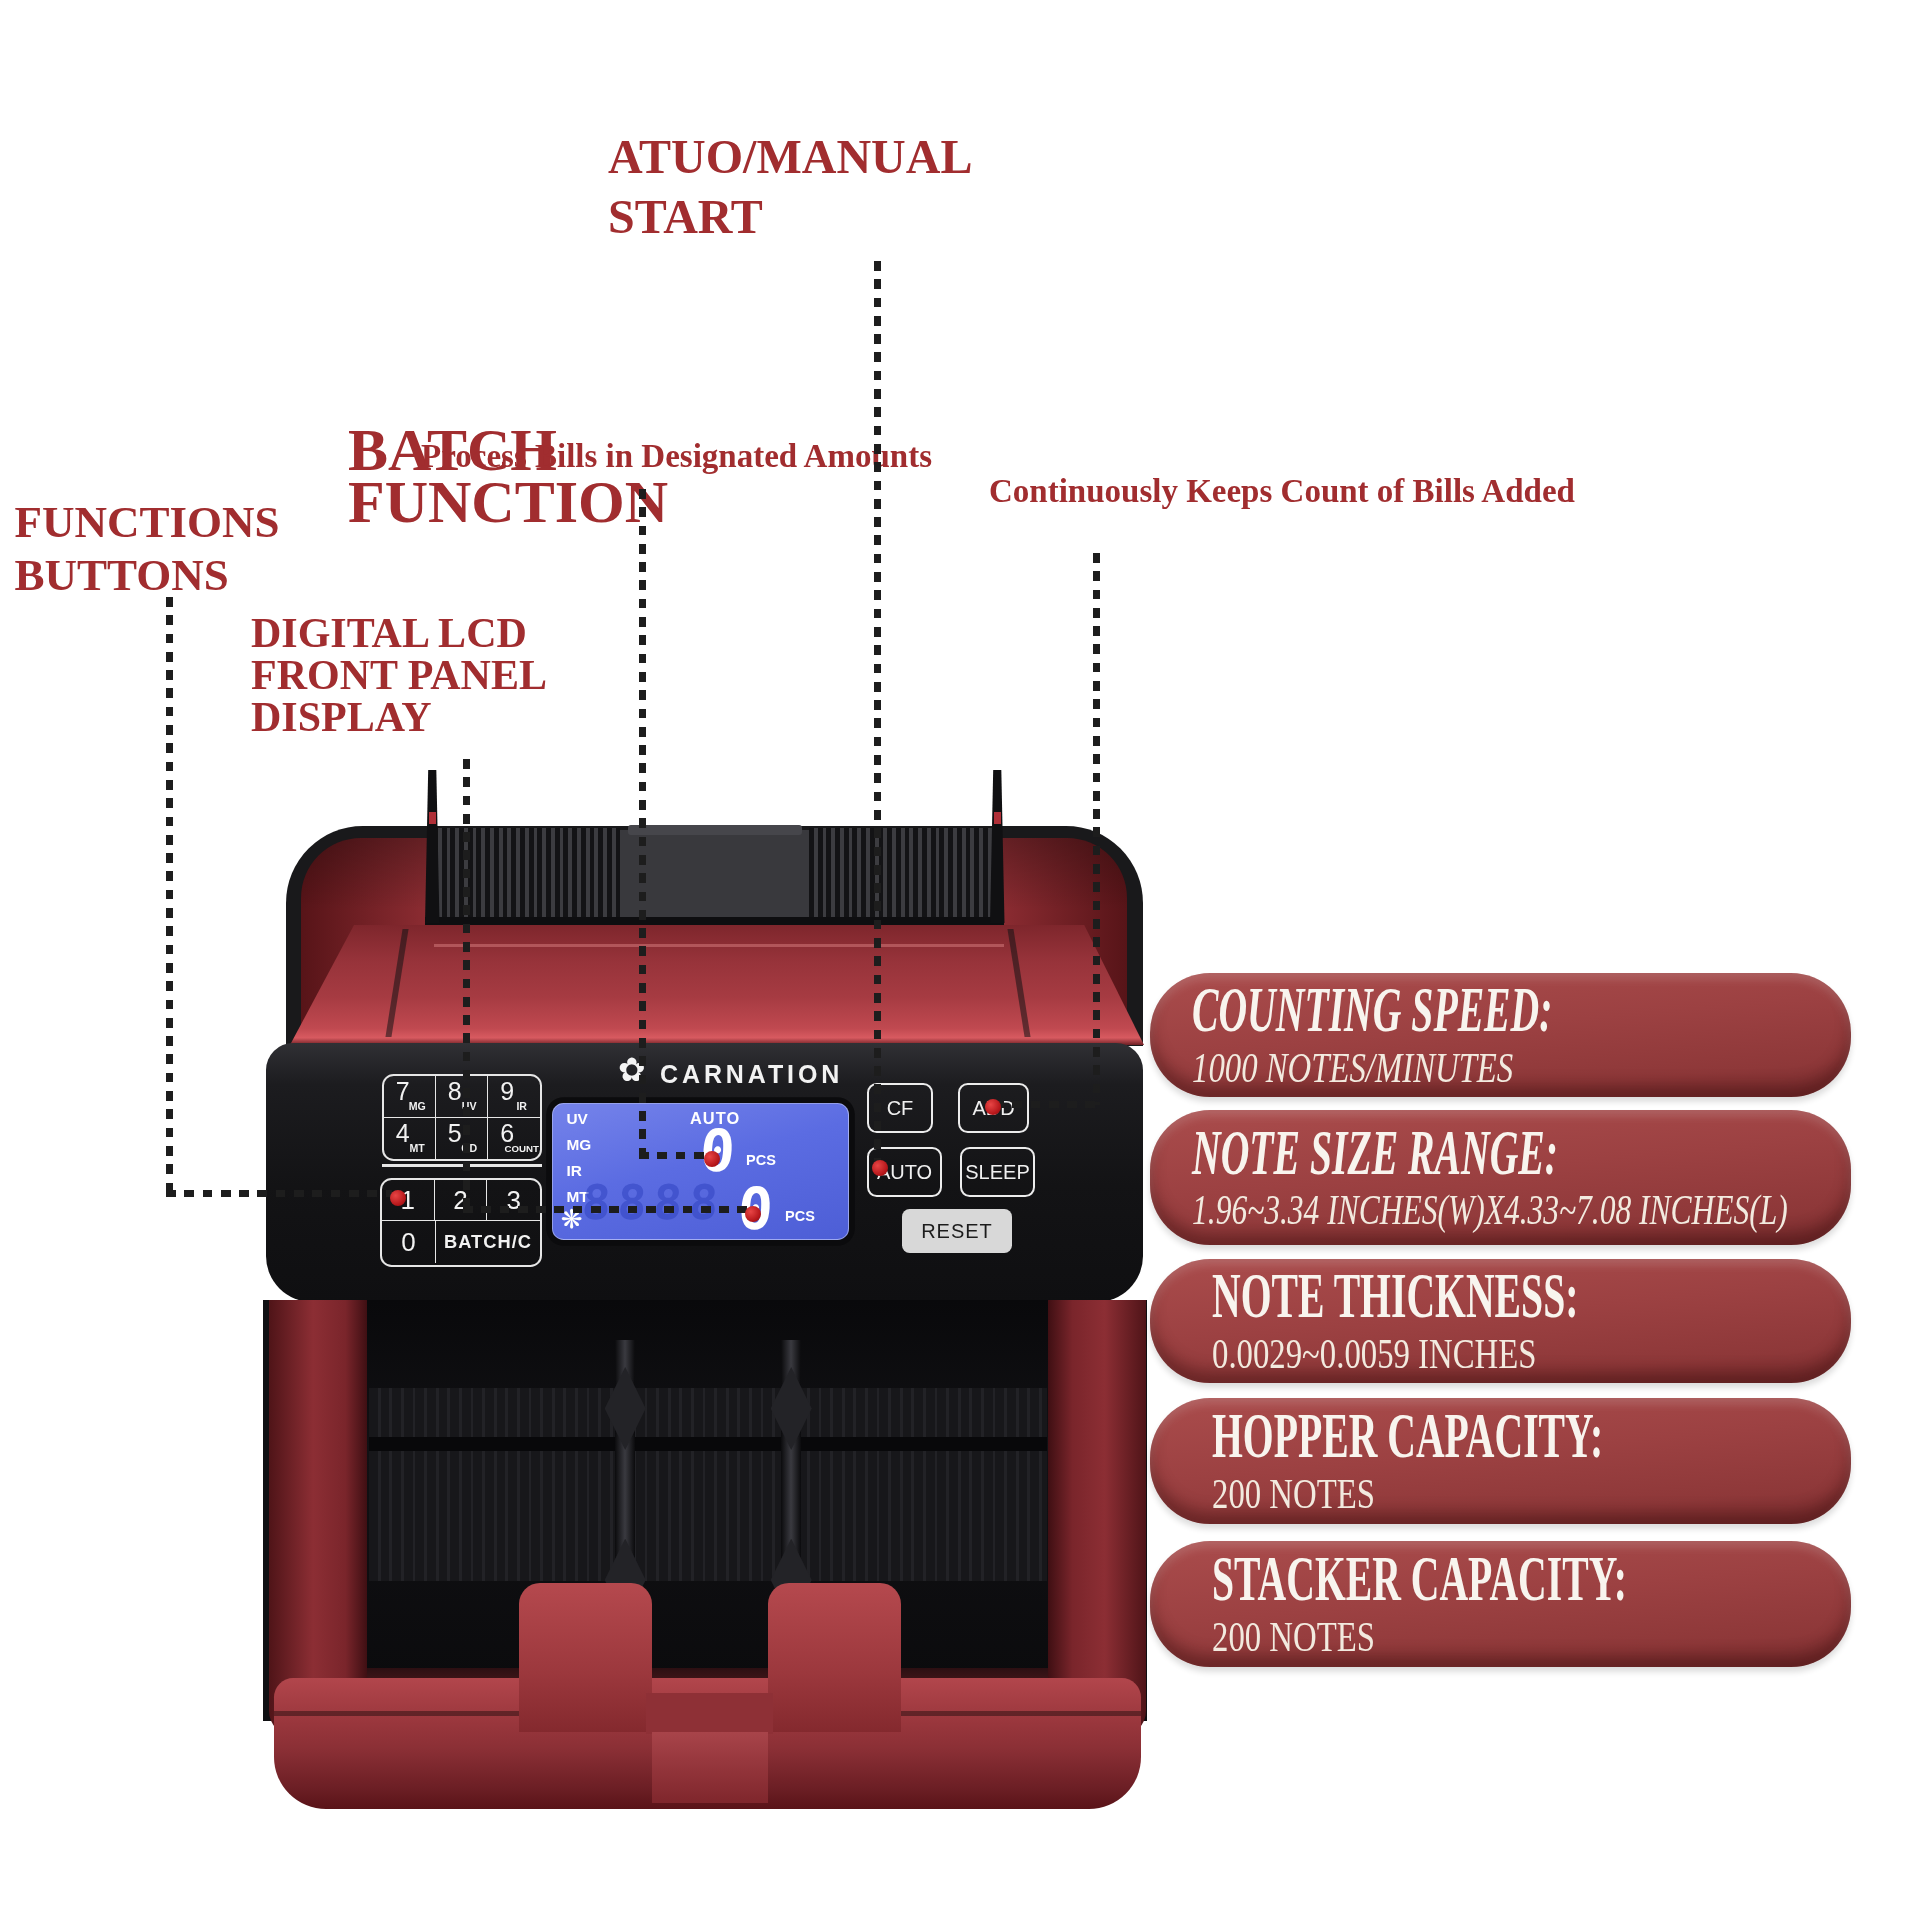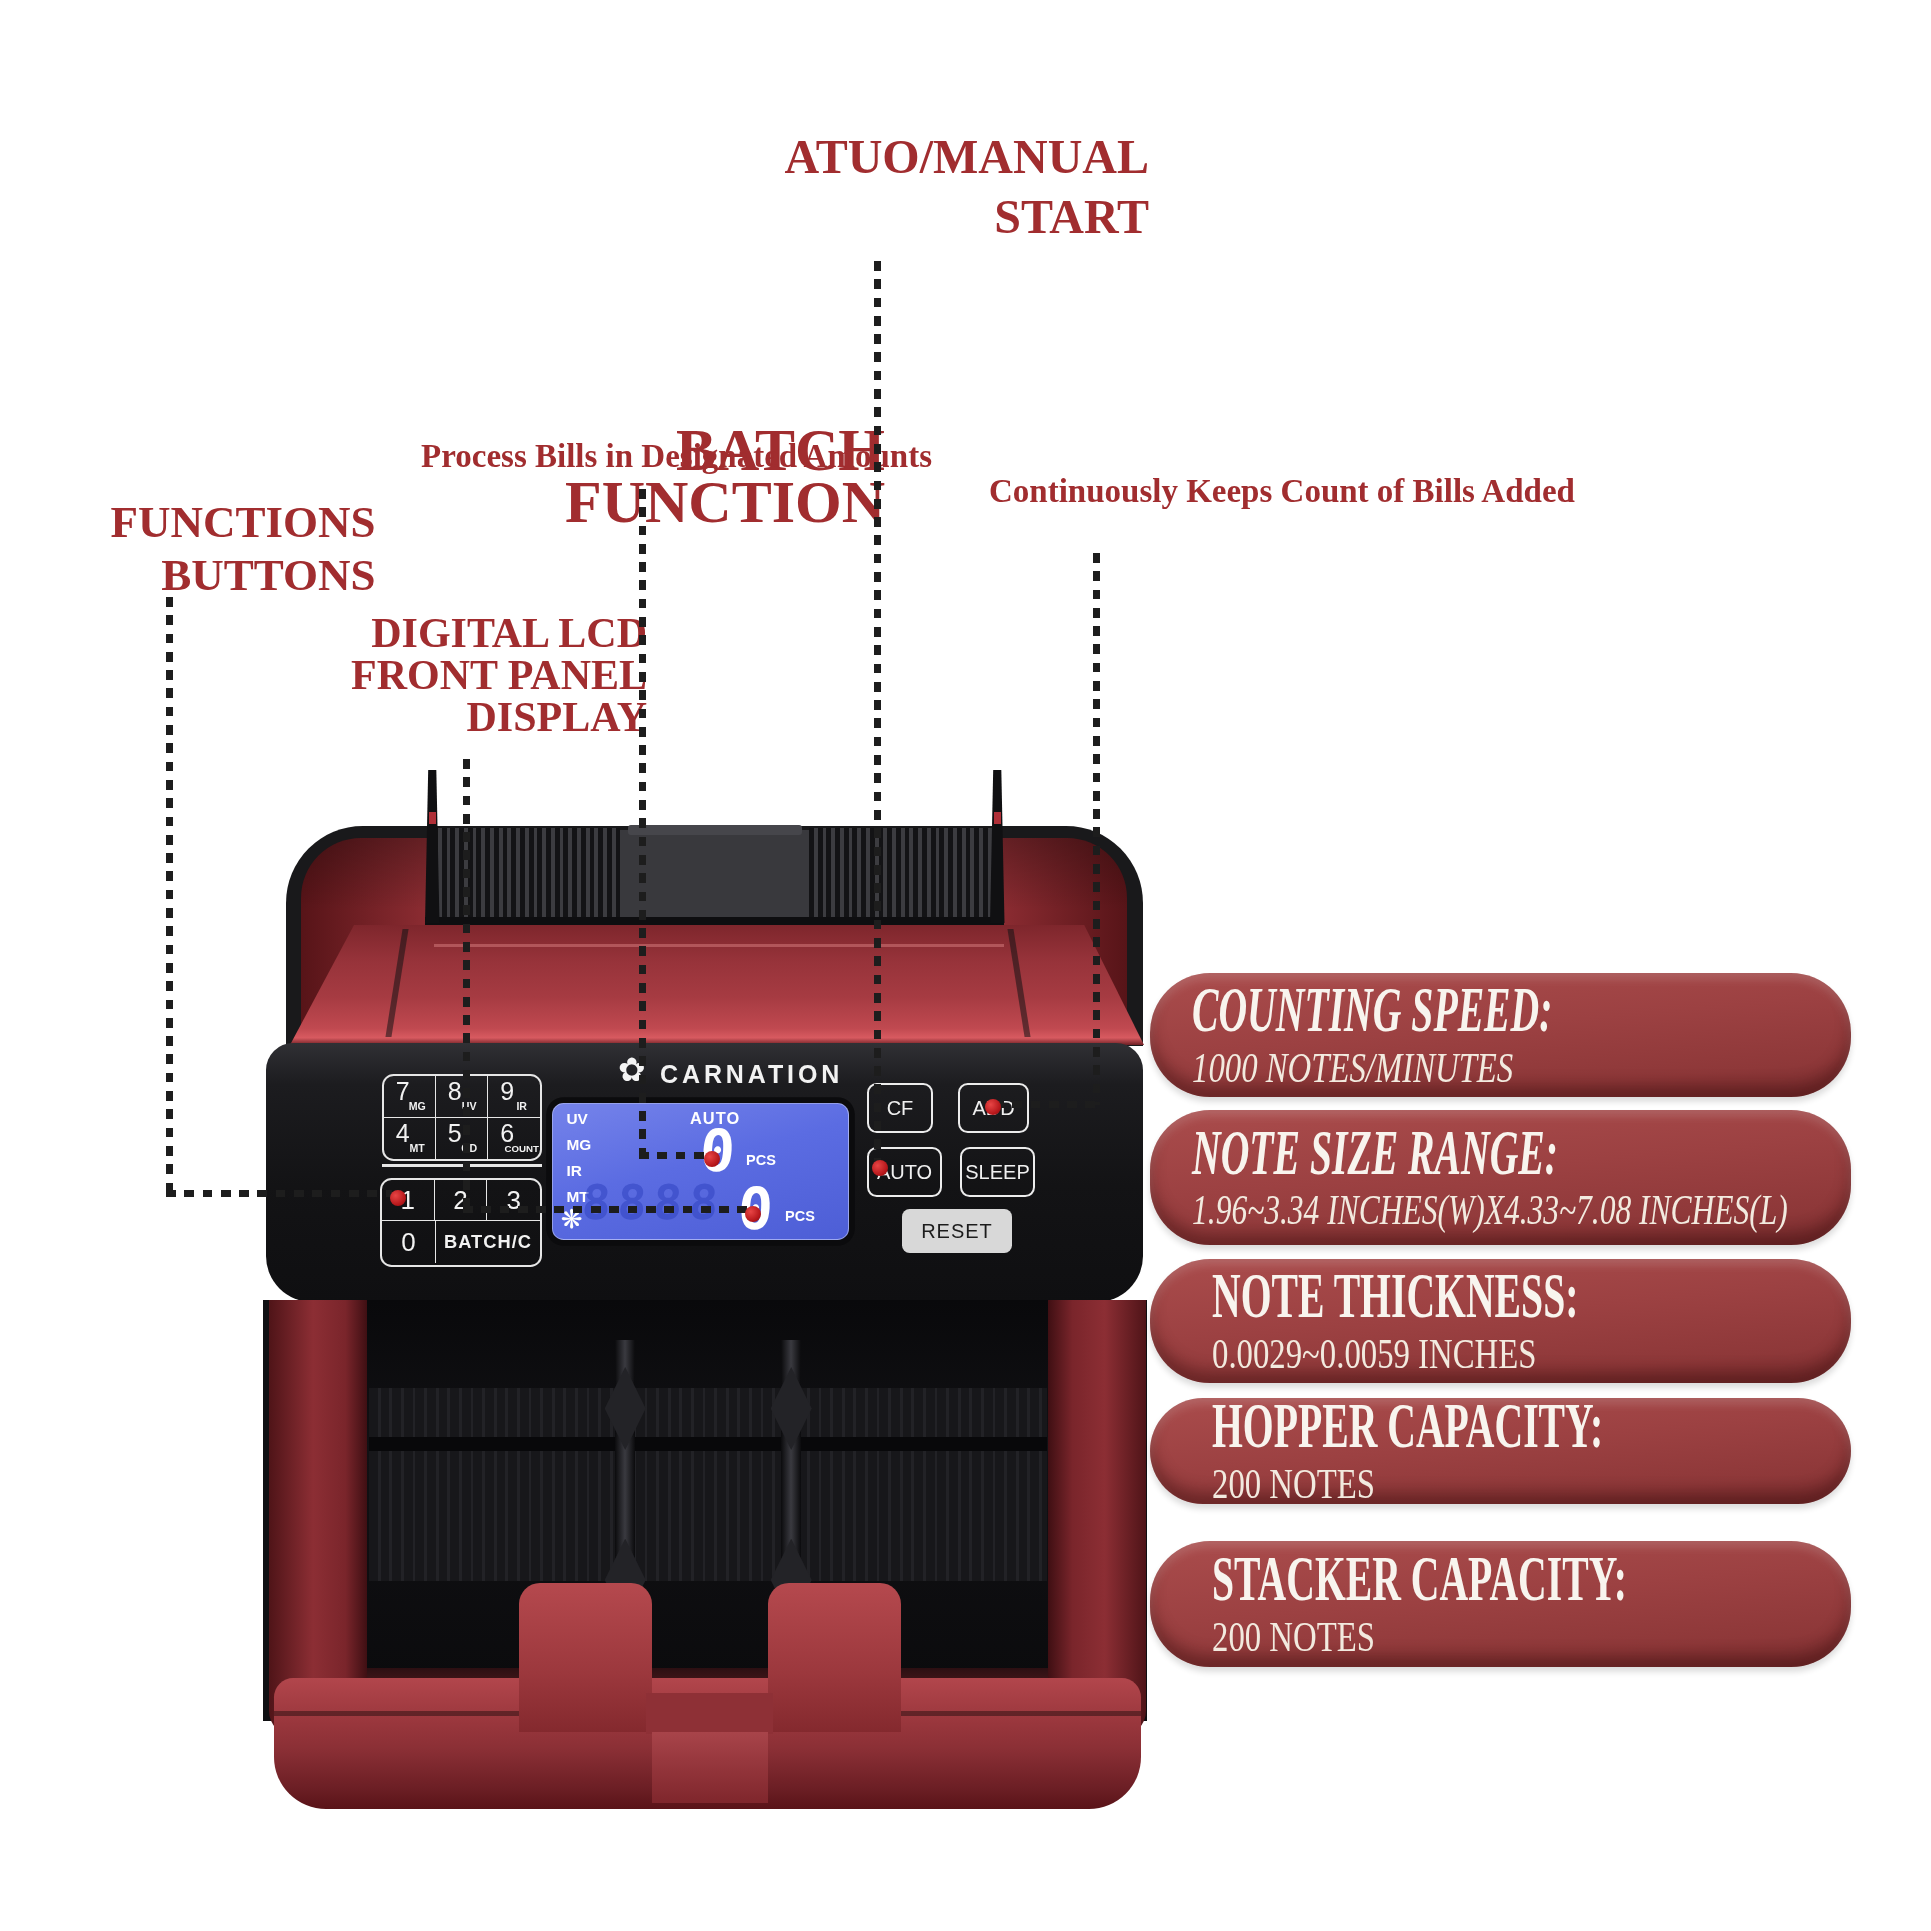--- a/index.html
+++ b/index.html
@@ -1,21 +1,21 @@
 <!DOCTYPE html>
 <html><head>
 <meta charset="utf-8">
 <style>
   html,body{margin:0;padding:0;background:#ffffff;}
   #canvas{position:relative;width:1931px;height:1931px;background:#ffffff;overflow:hidden;
           font-family:"Liberation Sans",sans-serif;}
 
   
   .lbl{position:absolute;color:#a12d2f;font-family:"Liberation Serif","DejaVu Serif",serif;
-       font-weight:bold;text-align:right;}
+       font-weight:bold;text-align:left;}
   .lbl .ln{display:block;}
   .lbl-sub{position:absolute;color:#a12d2f;font-family:"Liberation Serif","DejaVu Serif",serif;
        font-weight:bold;text-align:center;}
 
   
   .dashv{position:absolute;width:6.8px;
     background-image:repeating-linear-gradient(180deg,#1d1d1d 0px,#1d1d1d 9.7px,transparent 9.7px,transparent 18.3px);
     z-index:95;}
   .dashh{position:absolute;height:6.8px;
     background-image:repeating-linear-gradient(90deg,#1d1d1d 0px,#1d1d1d 9.7px,transparent 9.7px,transparent 18.3px);
@@ -296,21 +296,21 @@
     <div class="pvalue">1000 NOTES/MINUTES</div>
   </div>
   <div class="pill pad-a" style="top:1110px;height:135px;">
     <div class="ptitle">NOTE SIZE RANGE:</div>
     <div class="pvalue tight">1.96~3.34 INCHES(W)X4.33~7.08 INCHES(L)</div>
   </div>
   <div class="pill pad-b" style="top:1259px;height:124px;">
     <div class="ptitle">NOTE THICKNESS:</div>
     <div class="pvalue">0.0029~0.0059 INCHES</div>
   </div>
-  <div class="pill pad-b" style="top:1398px;height:106px;">
+  <div class="pill pad-b" style="top:1398px;height:126px;">
     <div class="ptitle">HOPPER CAPACITY:</div>
     <div class="pvalue">200 NOTES</div>
   </div>
   <div class="pill pad-b" style="top:1541px;height:126px;">
     <div class="ptitle">STACKER CAPACITY:</div>
     <div class="pvalue">200 NOTES</div>
   </div>
 
 </div>
 

